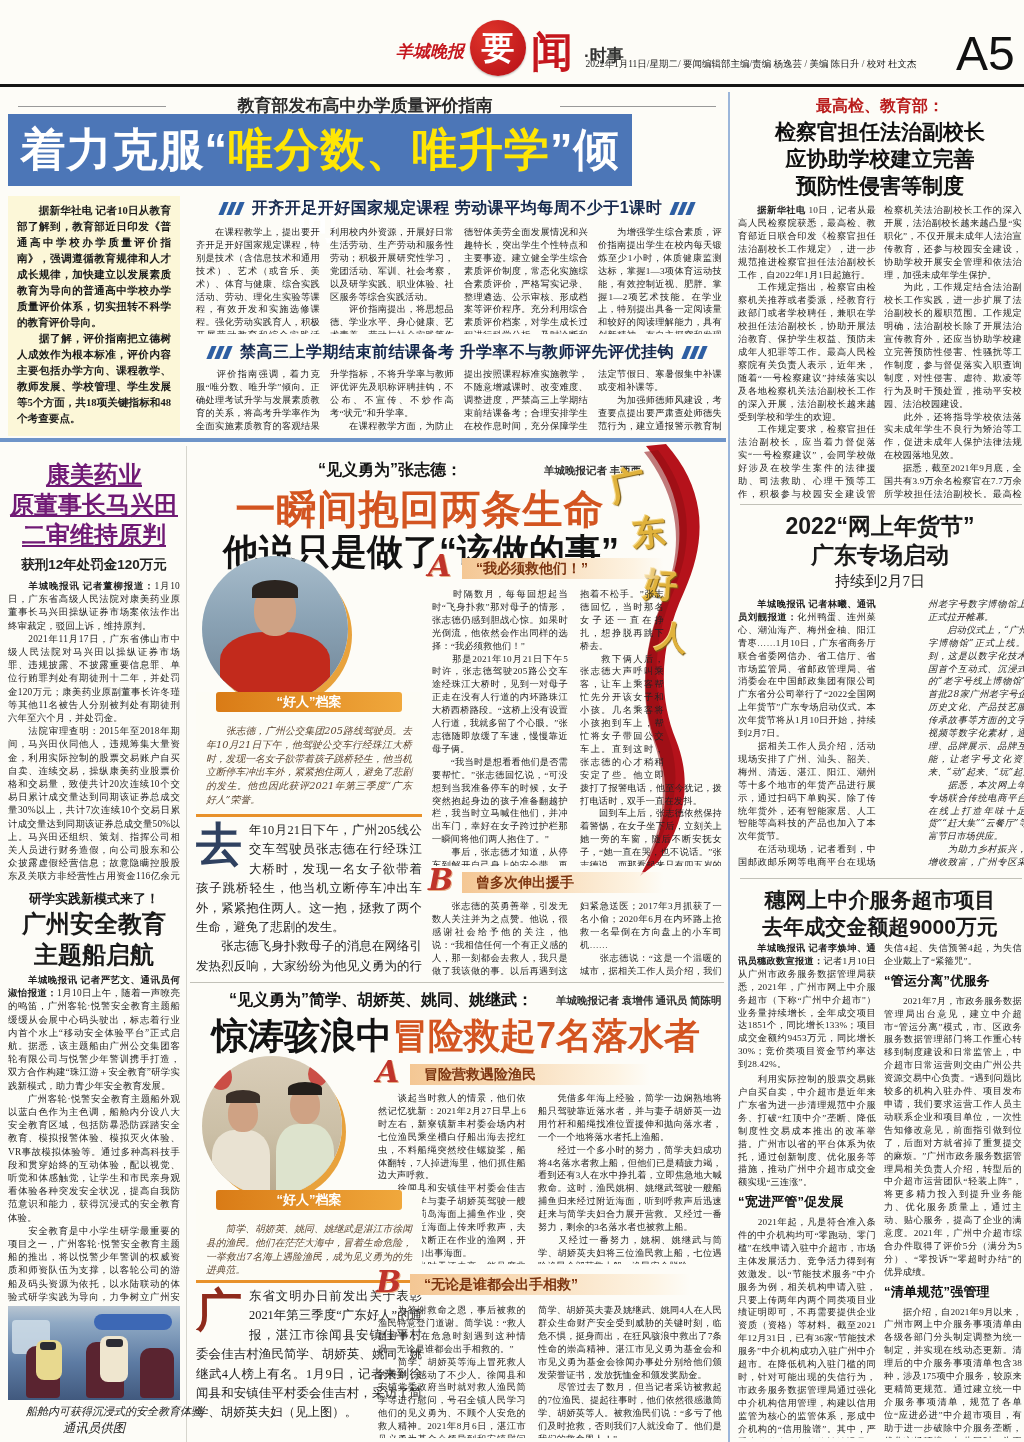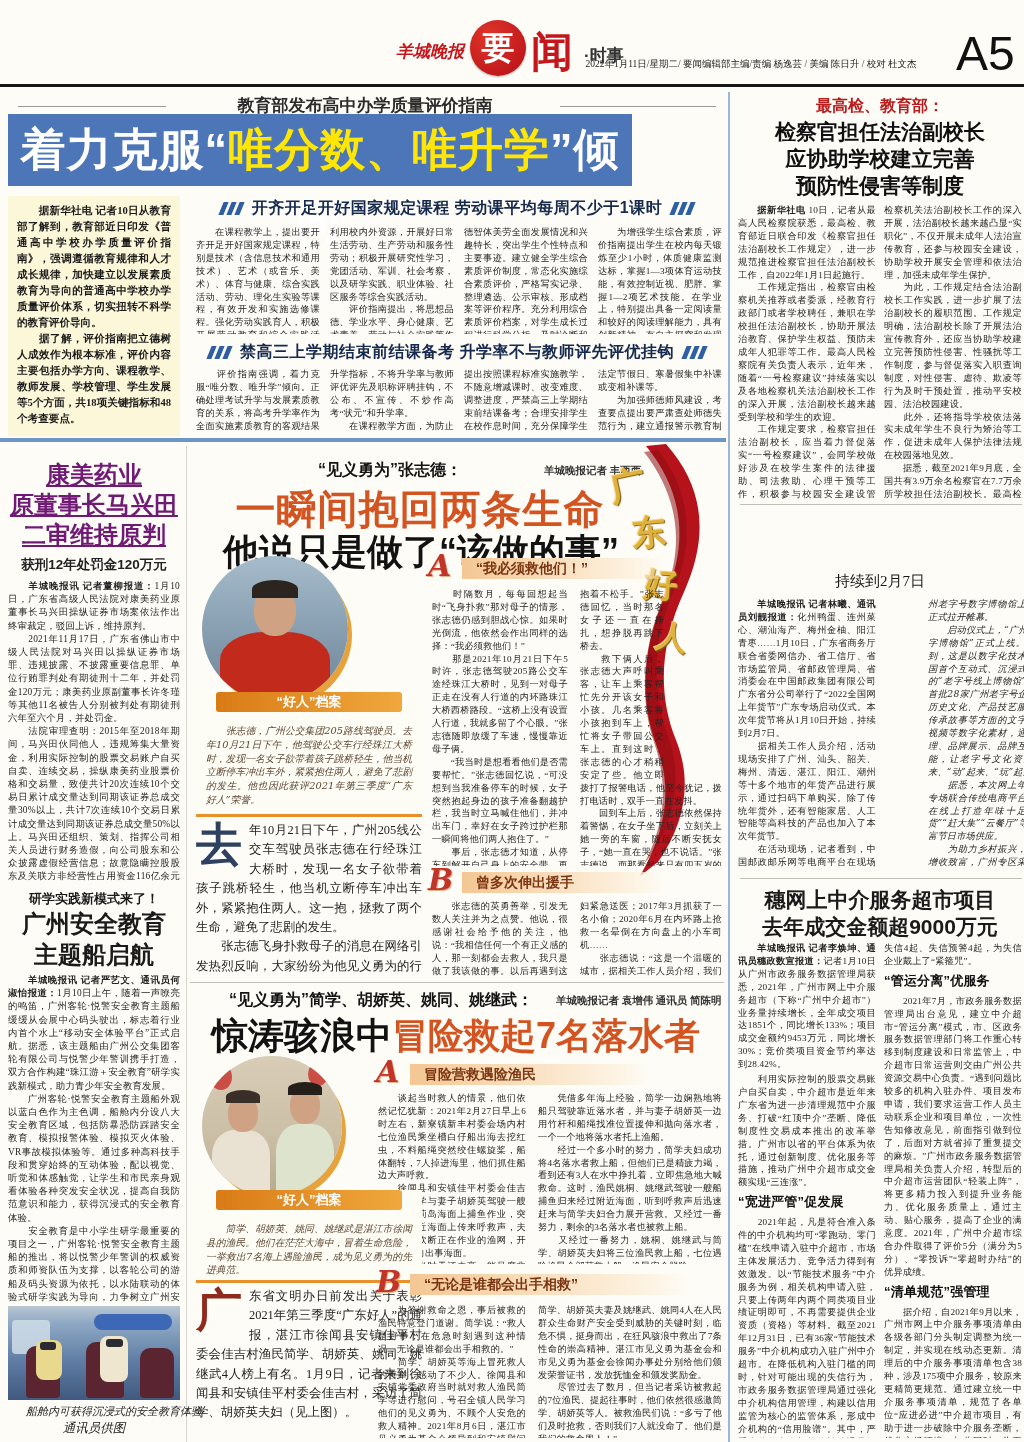--- a/index.html
+++ b/index.html
@@ -280,20 +280,22 @@
   <div class="abs col just" style="left:738px;top:204px;width:138px;height:296px;overflow:hidden;"><b>　　据新华社电</b><span class="flow"> 10日，记者从最高人民检察院获悉，最高检、教育部近日联合印发《检察官担任法治副校长工作规定》，进一步规范推进检察官担任法治副校长工作，自2022年1月1日起施行。
 　　工作规定指出，检察官由检察机关推荐或者委派，经教育行政部门或者学校聘任，兼职在学校担任法治副校长，协助开展法治教育、保护学生权益、预防未成年人犯罪等工作。最高人民检察院有关负责人表示，近年来，随着“一号检察建议”持续落实以及各地检察机关法治副校长工作的深入开展，法治副校长越来越受到学校和学生的欢迎。
 　　工作规定要求，检察官担任法治副校长，应当着力督促落实“一号检察建议”，会同学校做好涉及在校学生案件的法律援助、司法救助、心理干预等工作，积极参与校园安全建设管理。
 　　教育部政策法规司负责人表示，近日最高检印发的《关于加强新时代未成年人检察工作的意见》也对法治副校长工作提出要求，各地教育行政部门和学校要主动配合检察机关，把法治副校长工作做实做细，切实保护未成年学生合法权益。</span></div>
   <div class="abs col just flow" style="left:884px;top:204px;width:138px;height:296px;">检察机关法治副校长工作的深入开展，法治副校长越来越凸显“实职化”，不仅开展未成年人法治宣传教育，还参与校园安全建设，协助学校开展安全管理和依法治理，加强未成年学生保护。
 　　为此，工作规定结合法治副校长工作实践，进一步扩展了法治副校长的履职范围。工作规定明确，法治副校长除了开展法治宣传教育外，还应当协助学校建立完善预防性侵害、性骚扰等工作制度，参与督促落实入职查询制度，对性侵害、虐待、欺凌等行为及时干预处置，推动平安校园、法治校园建设。
 　　此外，还将指导学校依法落实未成年学生不良行为矫治等工作，促进未成年人保护法律法规在校园落地见效。
 　　据悉，截至2021年9月底，全国共有3.9万余名检察官在7.7万余所学校担任法治副校长。最高检表示，将联合教育部门持续推动法治副校长工作规范化、制度化，共同守护未成年人健康成长。</div>
   <div class="abs hr" style="left:740px;top:504px;width:282px;height:1px;"></div>
 
+  <div class="abs hl center flow" style="left:736px;top:512px;width:288px;font-size:23px;line-height:29px;">2022“网上年货节”
+广东专场启动</div>
   <div class="abs r-sub center" style="left:736px;top:572px;width:288px;">持续到2月7日</div>
   <div class="abs col just" style="left:738px;top:598px;width:138px;height:272px;overflow:hidden;"><b>　　羊城晚报讯 记者林曦、通讯员刘靓报道：</b><span class="flow">化州鸭蛋、连州菜心、潮汕海产、梅州金柚、阳江青枣……1月10日，广东省商务厅联合省委网信办、省工信厅、省市场监管局、省邮政管理局、省消委会在中国邮政集团有限公司广东省分公司举行了“2022全国网上年货节”广东专场启动仪式。本次年货节将从1月10日开始，持续到2月7日。
 　　据相关工作人员介绍，活动现场安排了广州、汕头、韶关、梅州、清远、湛江、阳江、潮州等十多个地市的年货产品进行展示，通过扫码下单购买。除了传统年货外，还有智能家居、人工智能等高科技的产品也加入了本次年货节。
 　　在活动现场，记者看到，中国邮政邮乐网等电商平台在现场同步开展直播带货活动，工作人员在直播间给网友详尽地介绍了广东各地的特色农产品，直播间秒杀不断，气氛热烈。
 　　又讯 1月10日，2022全国网上年货节广州专场启动仪式暨广</span></div>
   <div class="abs col just flow kai" style="left:928px;top:598px;width:138px;height:272px;">州老字号数字博物馆上线发布会正式拉开帷幕。
 　　启动仪式上，“广州老字号数字博物馆”正式上线。记者了解到，这是以数字化技术打造的全国首个互动式、沉浸式、体验式的“老字号线上博物馆”，汇集了首批28家广州老字号企业在品牌历史文化、产品技艺服务、经典传承故事等方面的文字、图片、视频等数字化素材，通过品牌管理、品牌展示、品牌互动三大功能，让老字号文化资源“活”起来、“动”起来、“玩”起来。
 　　据悉，本次网上年货节广州专场联合传统电商平台等企业，在线上打造年味十足的“买年货”“赶大集”“云餐厅”等活动，丰富节日市场供应。
 　　为助力乡村振兴，带动农民增收致富，广州专区采取线上线下结合、多地多企联动的方式，联动贵州安顺、毕节等对口帮扶协作地区，采取线下展销和直播带货等方式，助推广州本地和协作帮扶地区优质农特产品出山进城。　（孙绮曼 穗商务）</div>
   <div class="abs hr" style="left:740px;top:878px;width:282px;height:1px;"></div>

